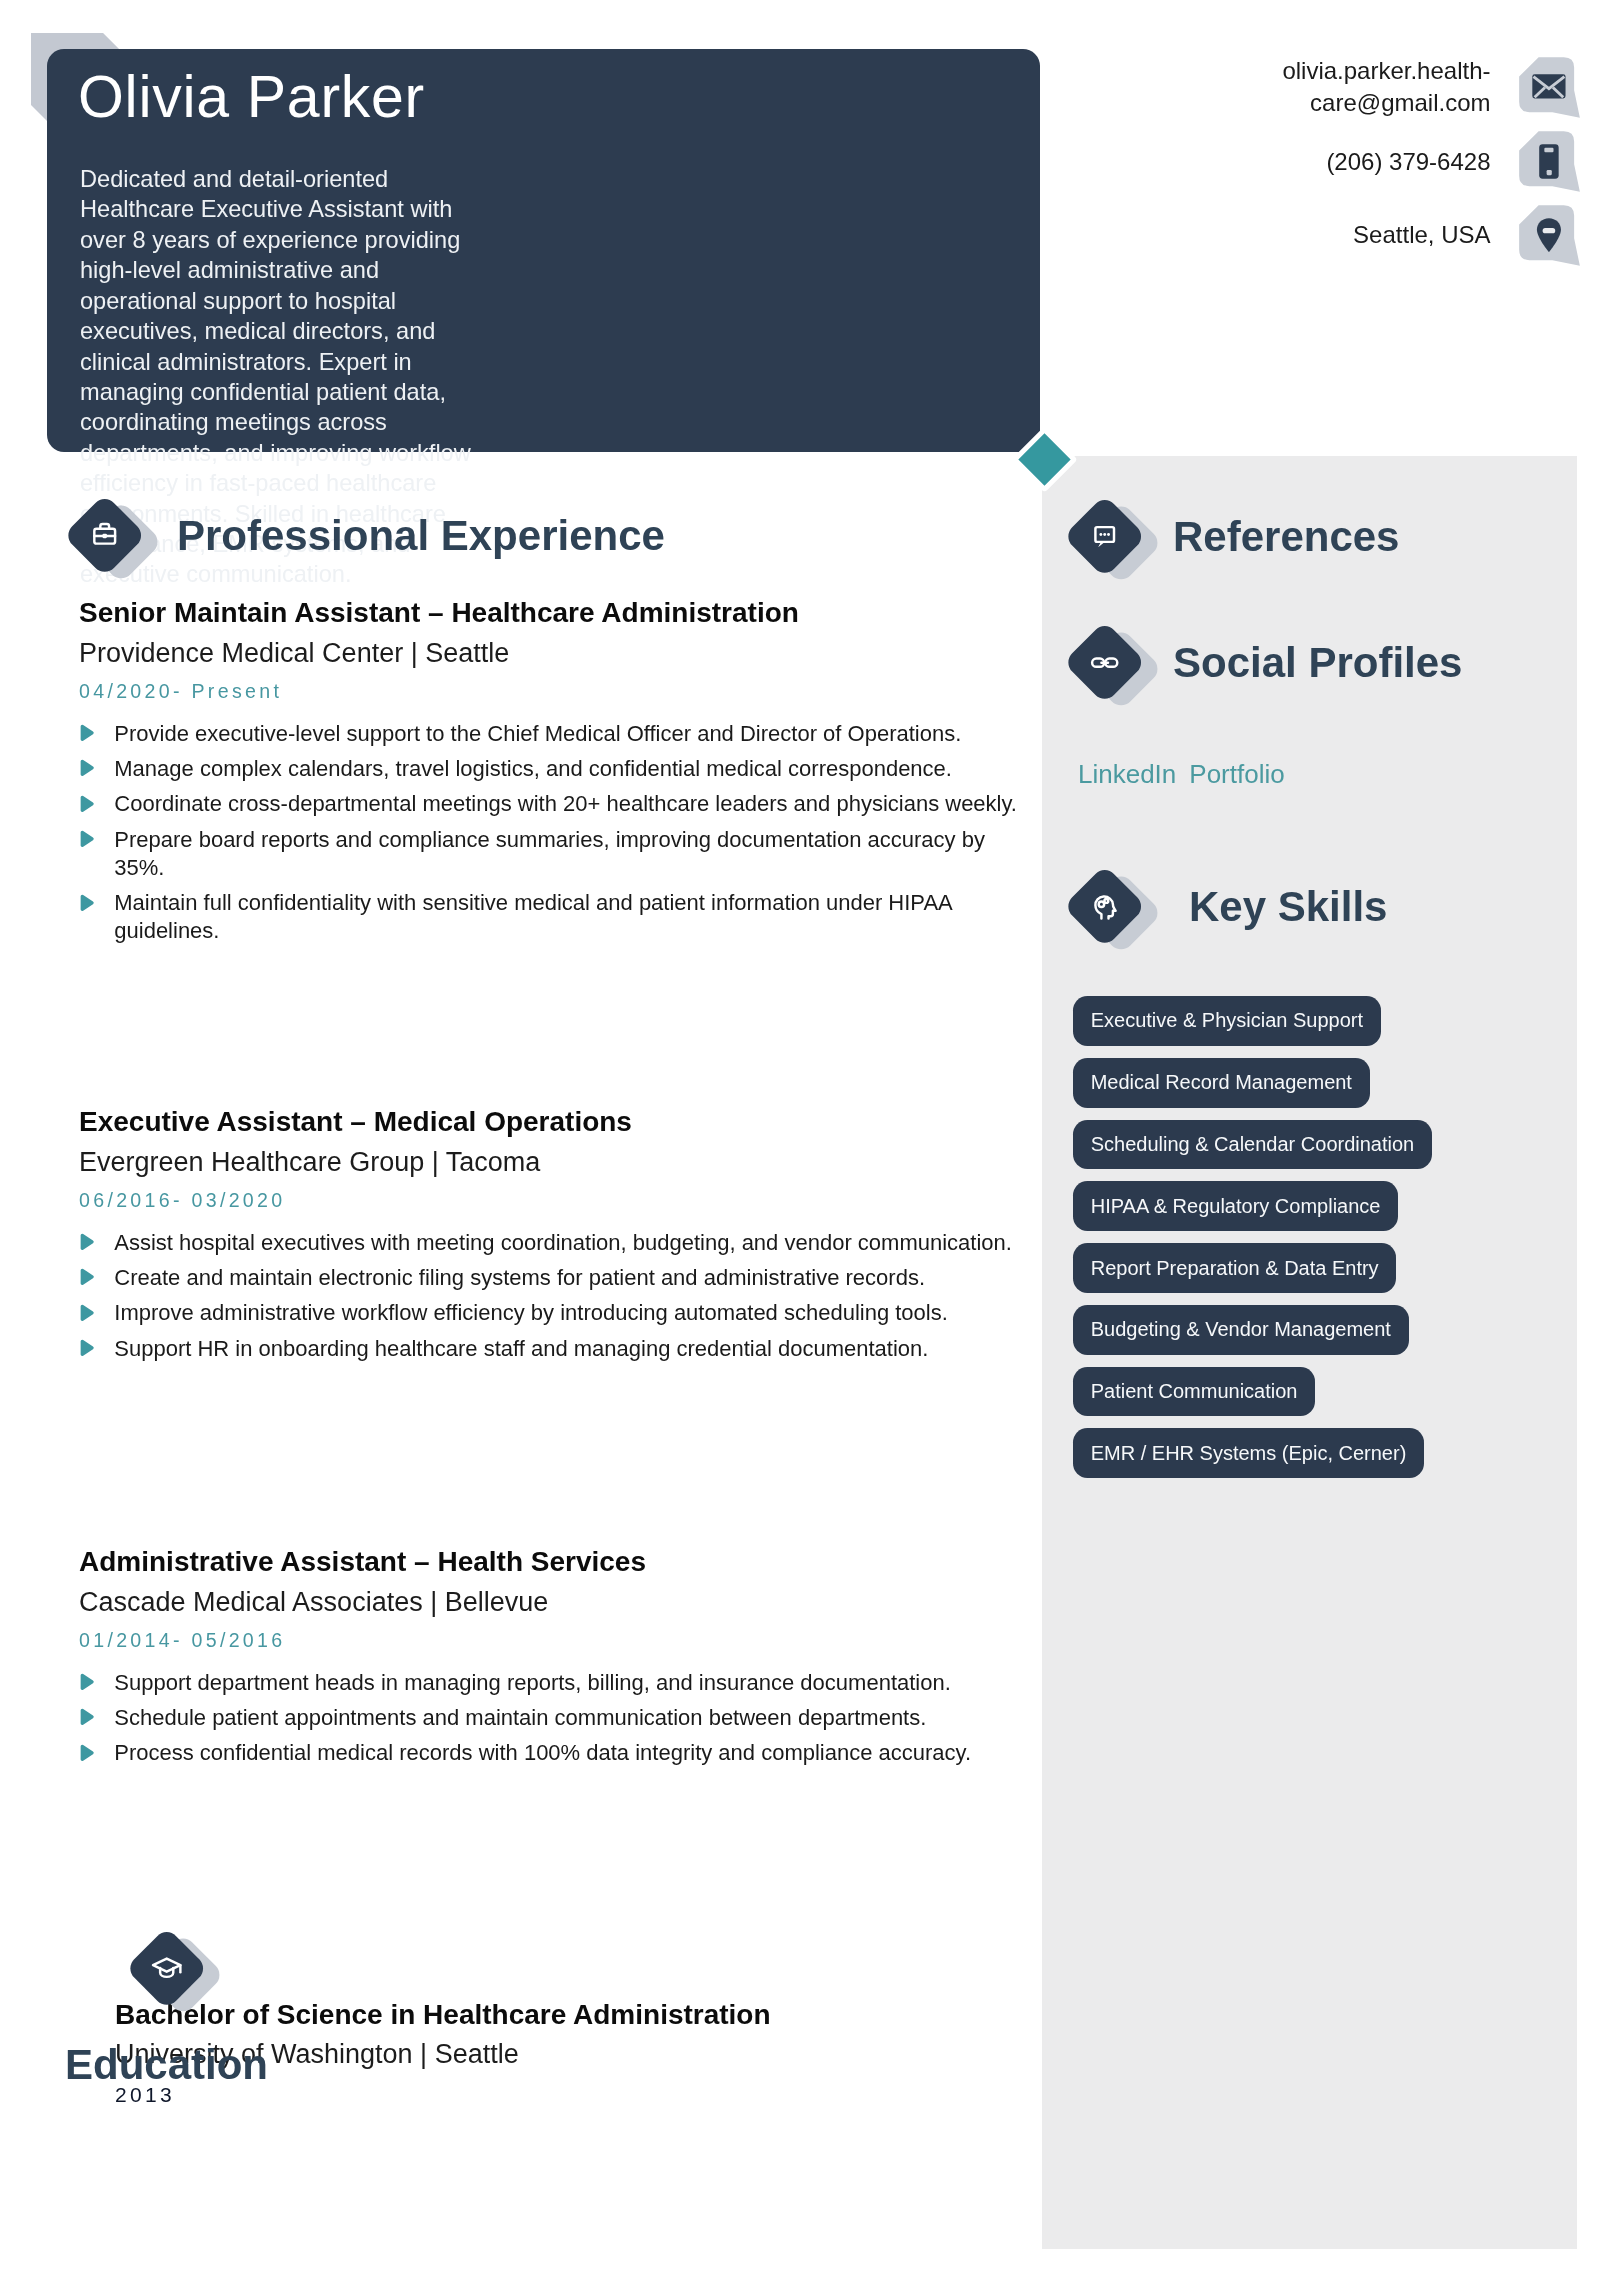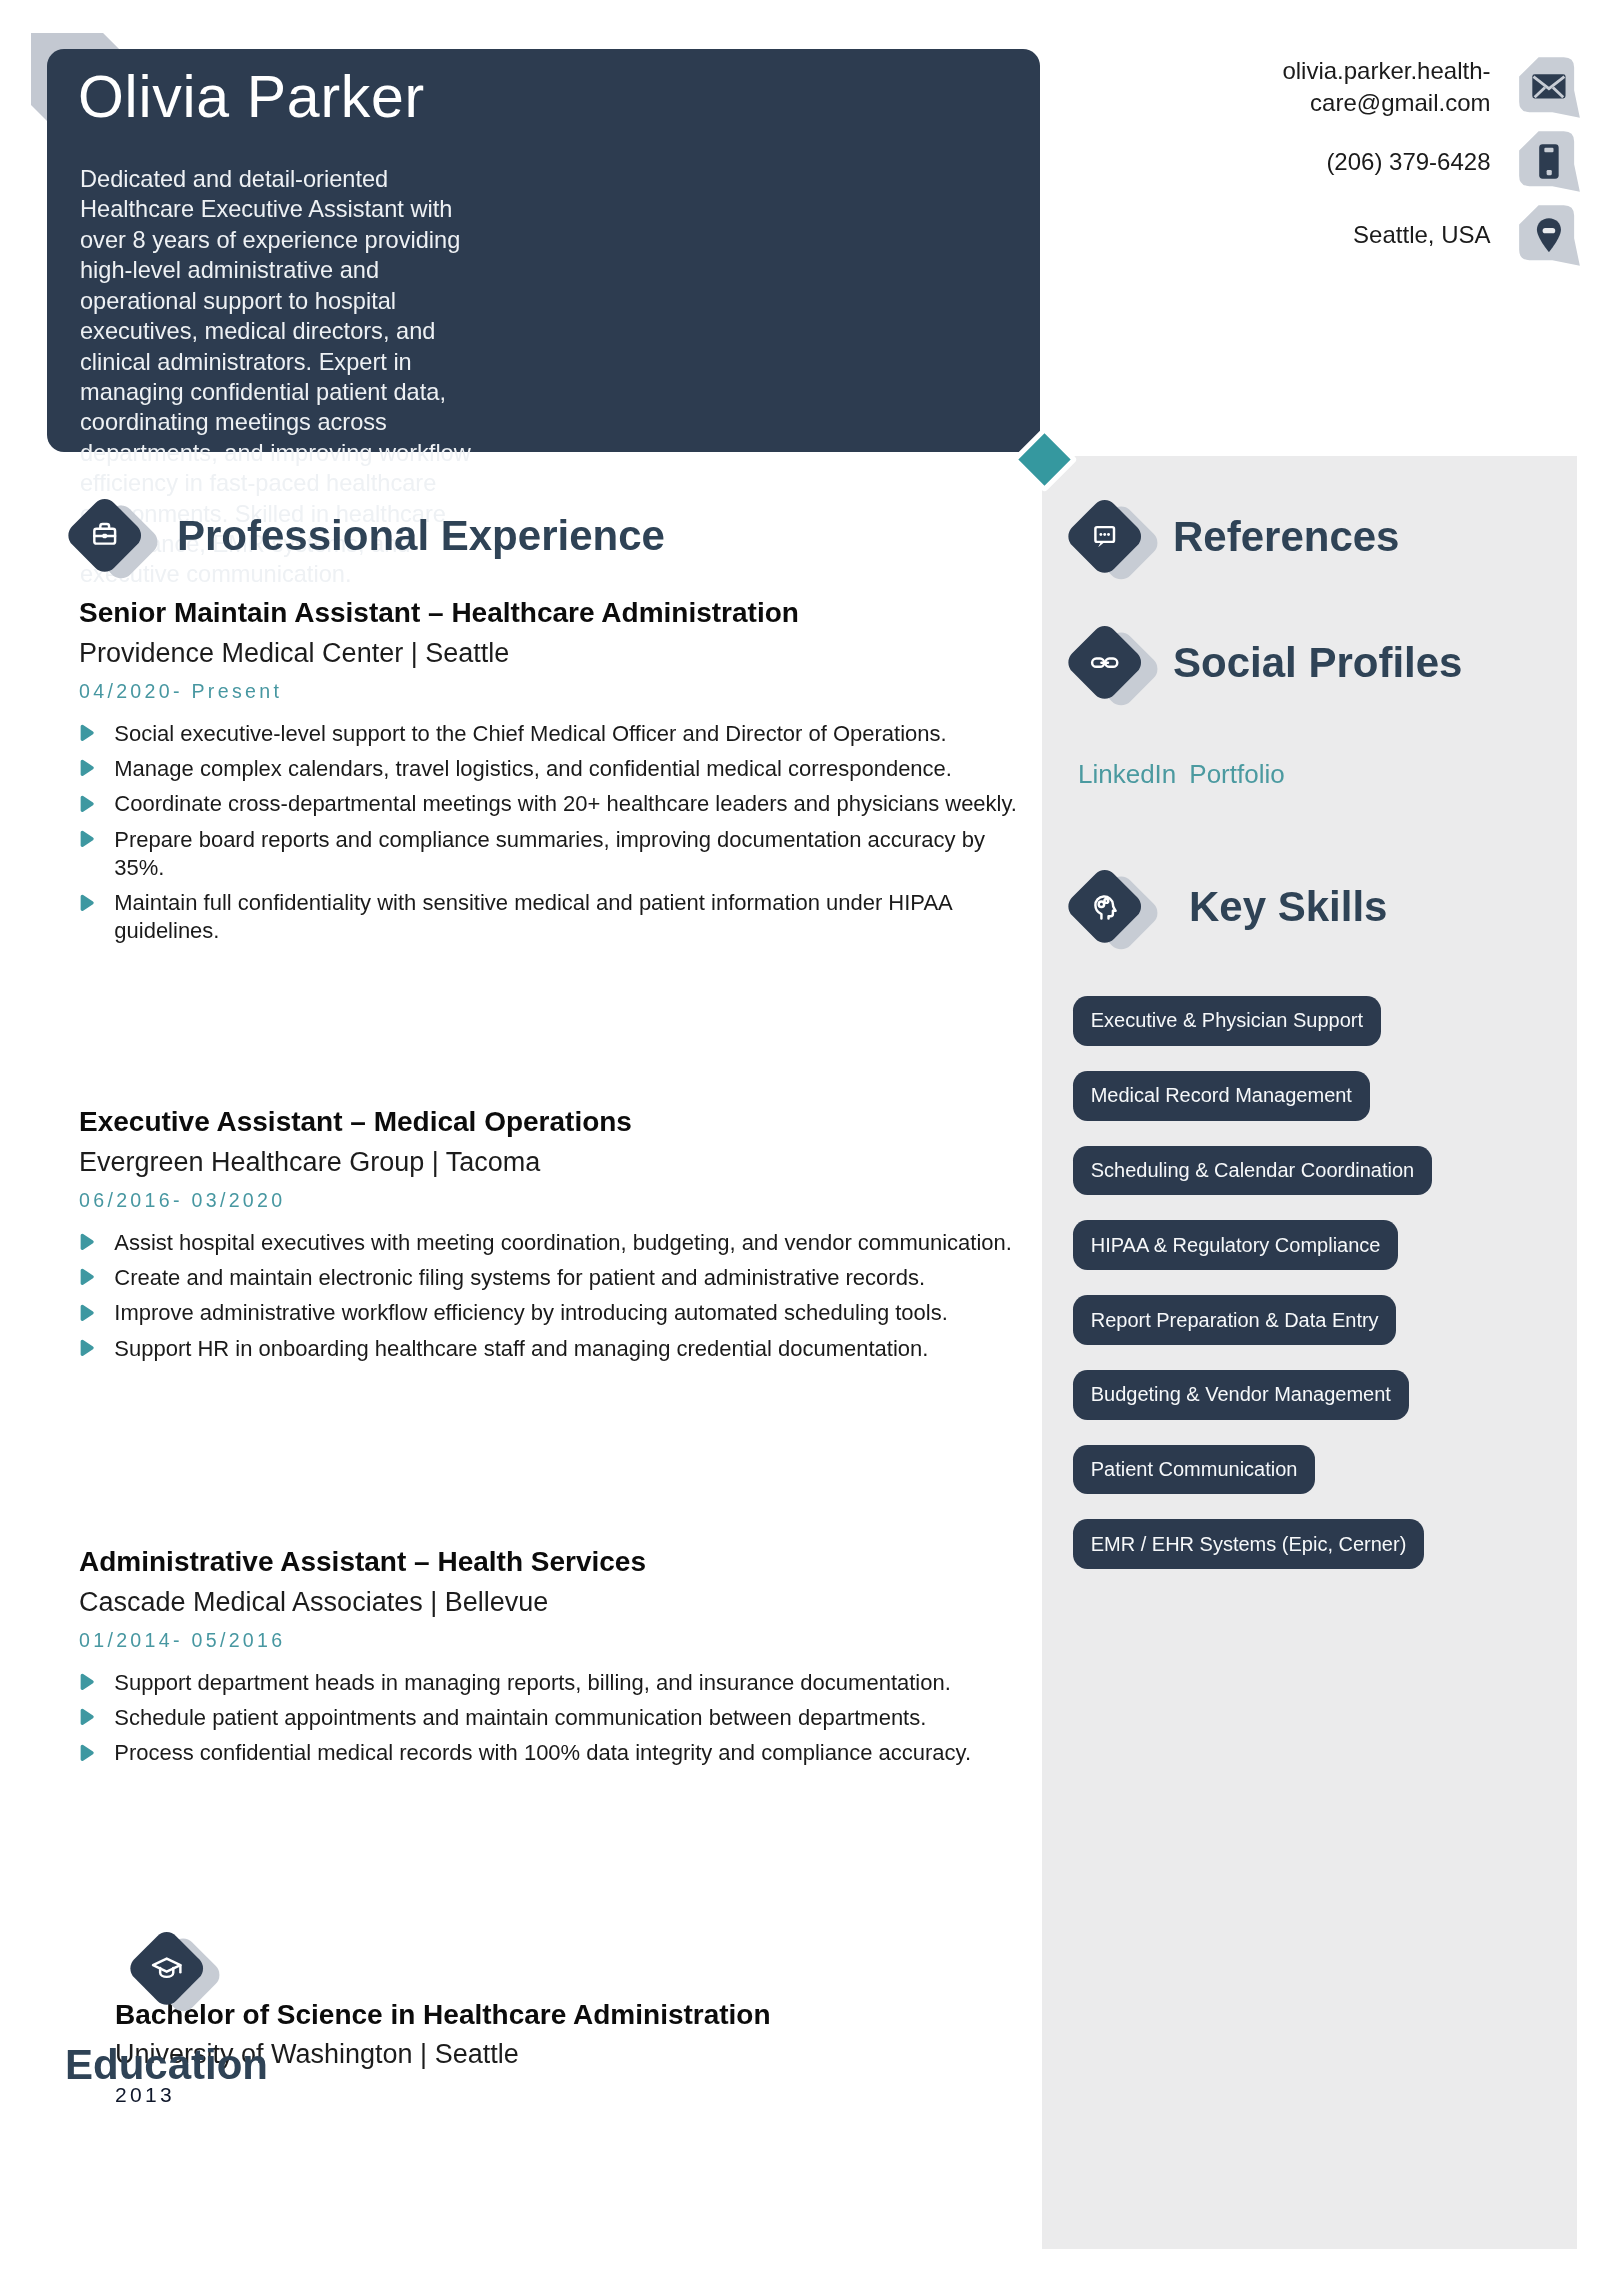--- a/index.html
+++ b/index.html
@@ -53,21 +53,21 @@
   .sidebar{position:absolute;left:1042px;top:456px;width:535px;height:1793px;background:#ebebec;z-index:1;}
   .corner-diamond{
     position:absolute;left:1021px;top:436px;width:37px;height:37px;background:#35989f;
     border:5.2px solid #ffffff;border-radius:3.9px;transform:rotate(45deg);z-index:3;
   }
   .side-links{position:absolute;left:1078px;top:759px;display:flex;gap:13px;z-index:2;}
   .side-link{font-size:26px;color:#4b9aa0;text-decoration:none;cursor:pointer;}
   .pills{position:absolute;left:1073px;top:996px;width:497px;z-index:2;}
   .pill{
     width:fit-content;max-width:458px;background:#2c3a4e;color:#f6f8fa;font-size:20px;
-    line-height:1.25;padding:12.4px 17.7px;border-radius:14.4px;margin-bottom:25px;
+    line-height:1.25;padding:12.4px 17.7px;border-radius:14.4px;margin-bottom:12px;
   }
   .glyph{stroke:#ffffff;stroke-width:4.5;fill:none;stroke-linecap:round;stroke-linejoin:round;}
 </style>
 </head>
 <body>
 
 <div class="header-accent"></div>
 <div class="header-card">
   <div class="name">Olivia Parker</div>
   <div class="summary">Dedicated and detail-oriented Healthcare Executive Assistant with over 8 years of experience providing high-level administrative and operational support to hospital executives, medical directors, and clinical administrators. Expert in managing confidential patient data, coordinating meetings across departments, and improving workflow efficiency in fast-paced healthcare environments. Skilled in healthcare compliance, EMR systems, and executive communication.</div>
@@ -122,21 +122,21 @@
 
 <div class="job" style="top:597px;">
   <div class="job-title">Senior Maintain Assistant – Healthcare Administration</div>
   <div class="job-meta">Providence Medical Center |  Seattle</div>
   <div class="job-date">04/2020- Present</div>
   <ul class="bullets">
     <li>
         <svg class="bullet-marker" width="15.7" height="19.6" viewBox="0 0 24 30">
           <path d="M5 5 L20 15 L5 25 Z" fill="#3e98a1" stroke="#3e98a1" stroke-width="5" stroke-linejoin="round"></path>
         </svg>
-        <span>Social executive-level support to the Chief Medical Officer and Director of Operations.</span>
+        <span>Provide executive-level support to the Chief Medical Officer and Director of Operations.</span>
       </li>
     <li>
         <svg class="bullet-marker" width="15.7" height="19.6" viewBox="0 0 24 30">
           <path d="M5 5 L20 15 L5 25 Z" fill="#3e98a1" stroke="#3e98a1" stroke-width="5" stroke-linejoin="round"></path>
         </svg>
         <span>Manage complex calendars, travel logistics, and confidential medical correspondence.</span>
       </li>
     <li>
         <svg class="bullet-marker" width="15.7" height="19.6" viewBox="0 0 24 30">
           <path d="M5 5 L20 15 L5 25 Z" fill="#3e98a1" stroke="#3e98a1" stroke-width="5" stroke-linejoin="round"></path>

